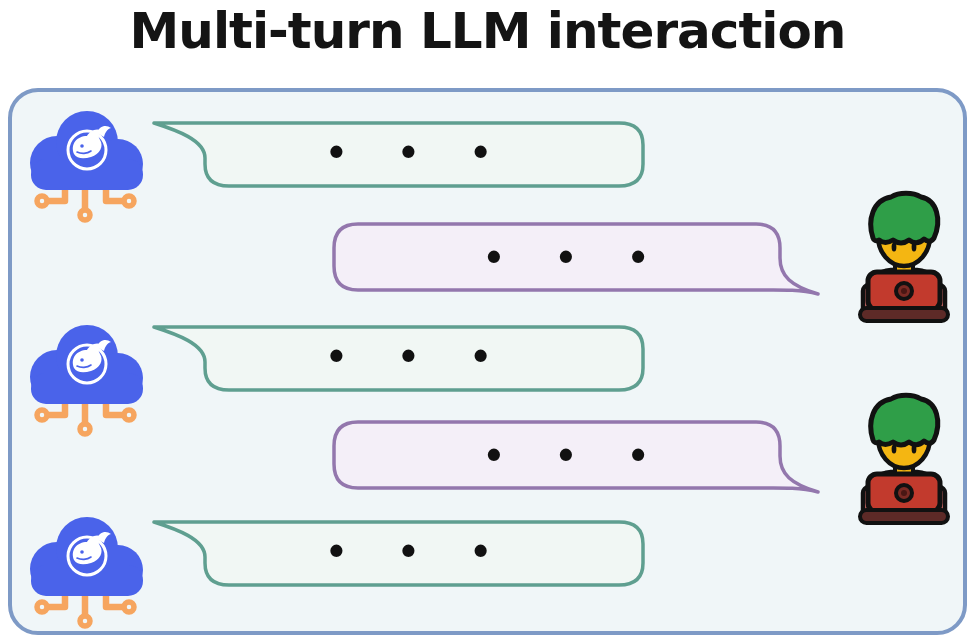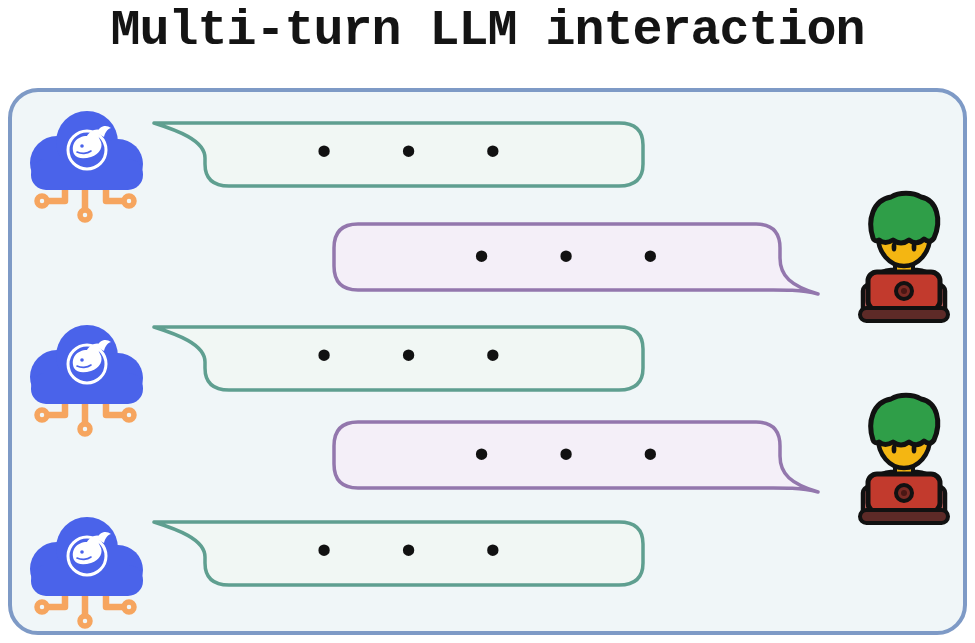--- a/index.html
+++ b/index.html
@@ -1,17 +1,17 @@
 <!DOCTYPE html>
 <html><head>
 <meta charset="utf-8">
 <style>
   html,body{margin:0;padding:0;background:#ffffff;width:975px;height:643px;overflow:hidden;
     font-family:"DejaVu Sans","Liberation Sans",sans-serif;}
-  .stage{position:relative;width:809px;height:643px;font-family:Liberation Mono, monospace;}
+  .stage{position:relative;width:809px;height:643px;}
   .title{position:absolute;left:0;top:2px;width:975px;text-align:center;
     font-size:50px;font-weight:800;letter-spacing:-1px;color:#141414;}
   .panel{position:absolute;left:8px;top:88px;width:951px;height:539px;
     background:#f0f6f8;border:4px solid #7e9ac6;border-radius:30px;}
   .abs{position:absolute;}
   .bubble{position:absolute;display:flex;align-items:center;}
   .bubble svg.shape{position:absolute;left:0;top:0;width:100%;height:100%;}
   .dots{position:relative;z-index:2;flex:1;text-align:center;
     font-size:42px;line-height:1;color:#111;letter-spacing:17px;text-indent:17px;}
   .bubble.ai .dots{padding-left:46px;padding-right:26px;}

